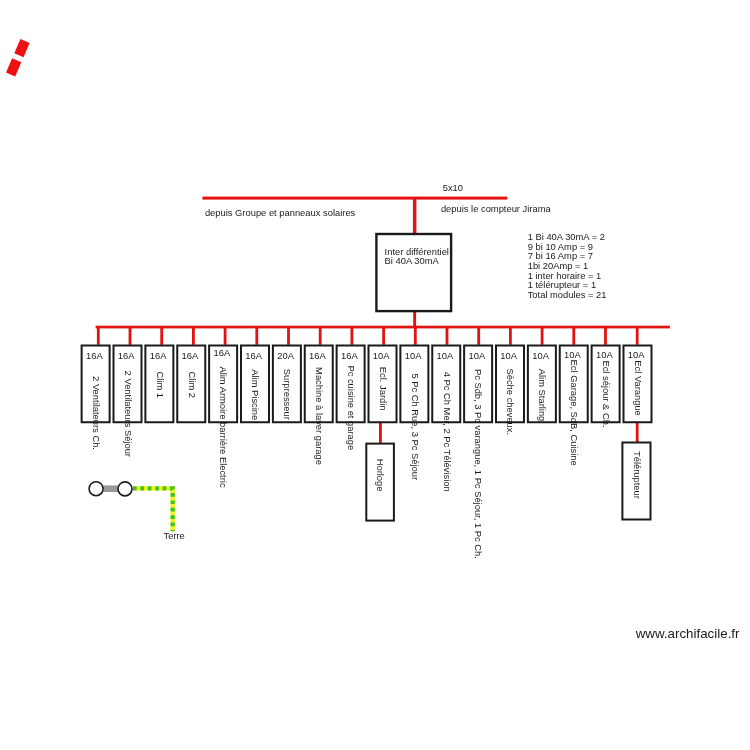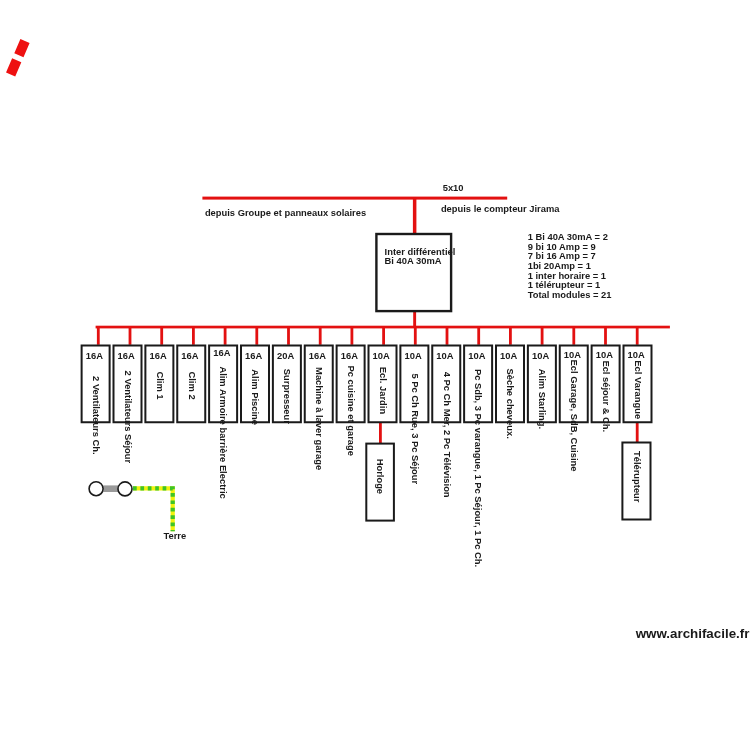--- a/index.html
+++ b/index.html
@@ -1,17 +1,17 @@
 <!DOCTYPE html>
 <html><head>
 <meta charset="utf-8">
 <title>Tableau électrique</title>
 <style>
   html,body { margin:0; padding:0; background:#ffffff; }
-  #wrap { width:750px; height:750px; position:relative; overflow:hidden;font-weight:bold; }
+  #wrap { width:750px; height:750px; position:relative; overflow:hidden; }
   text { font-family:"Liberation Sans", sans-serif; fill:#1a1a1a; }
 </style>
 </head>
 <body>
 <div id="wrap">
 <svg width="750" height="750" viewBox="0 0 750 750" xmlns="http://www.w3.org/2000/svg">
 <rect x="0" y="0" width="750" height="750" fill="#ffffff"></rect>
 <path d="M 25 41 L 10 76" stroke="#ee1111" stroke-width="10" stroke-dasharray="15.5 5.5" fill="none"></path>
 <rect x="202.4" y="196.6" width="304.8" height="3.0" fill="#e31111"></rect>
 <rect x="412.9" y="198.0" width="3.5" height="35.5" fill="#e31111"></rect>

